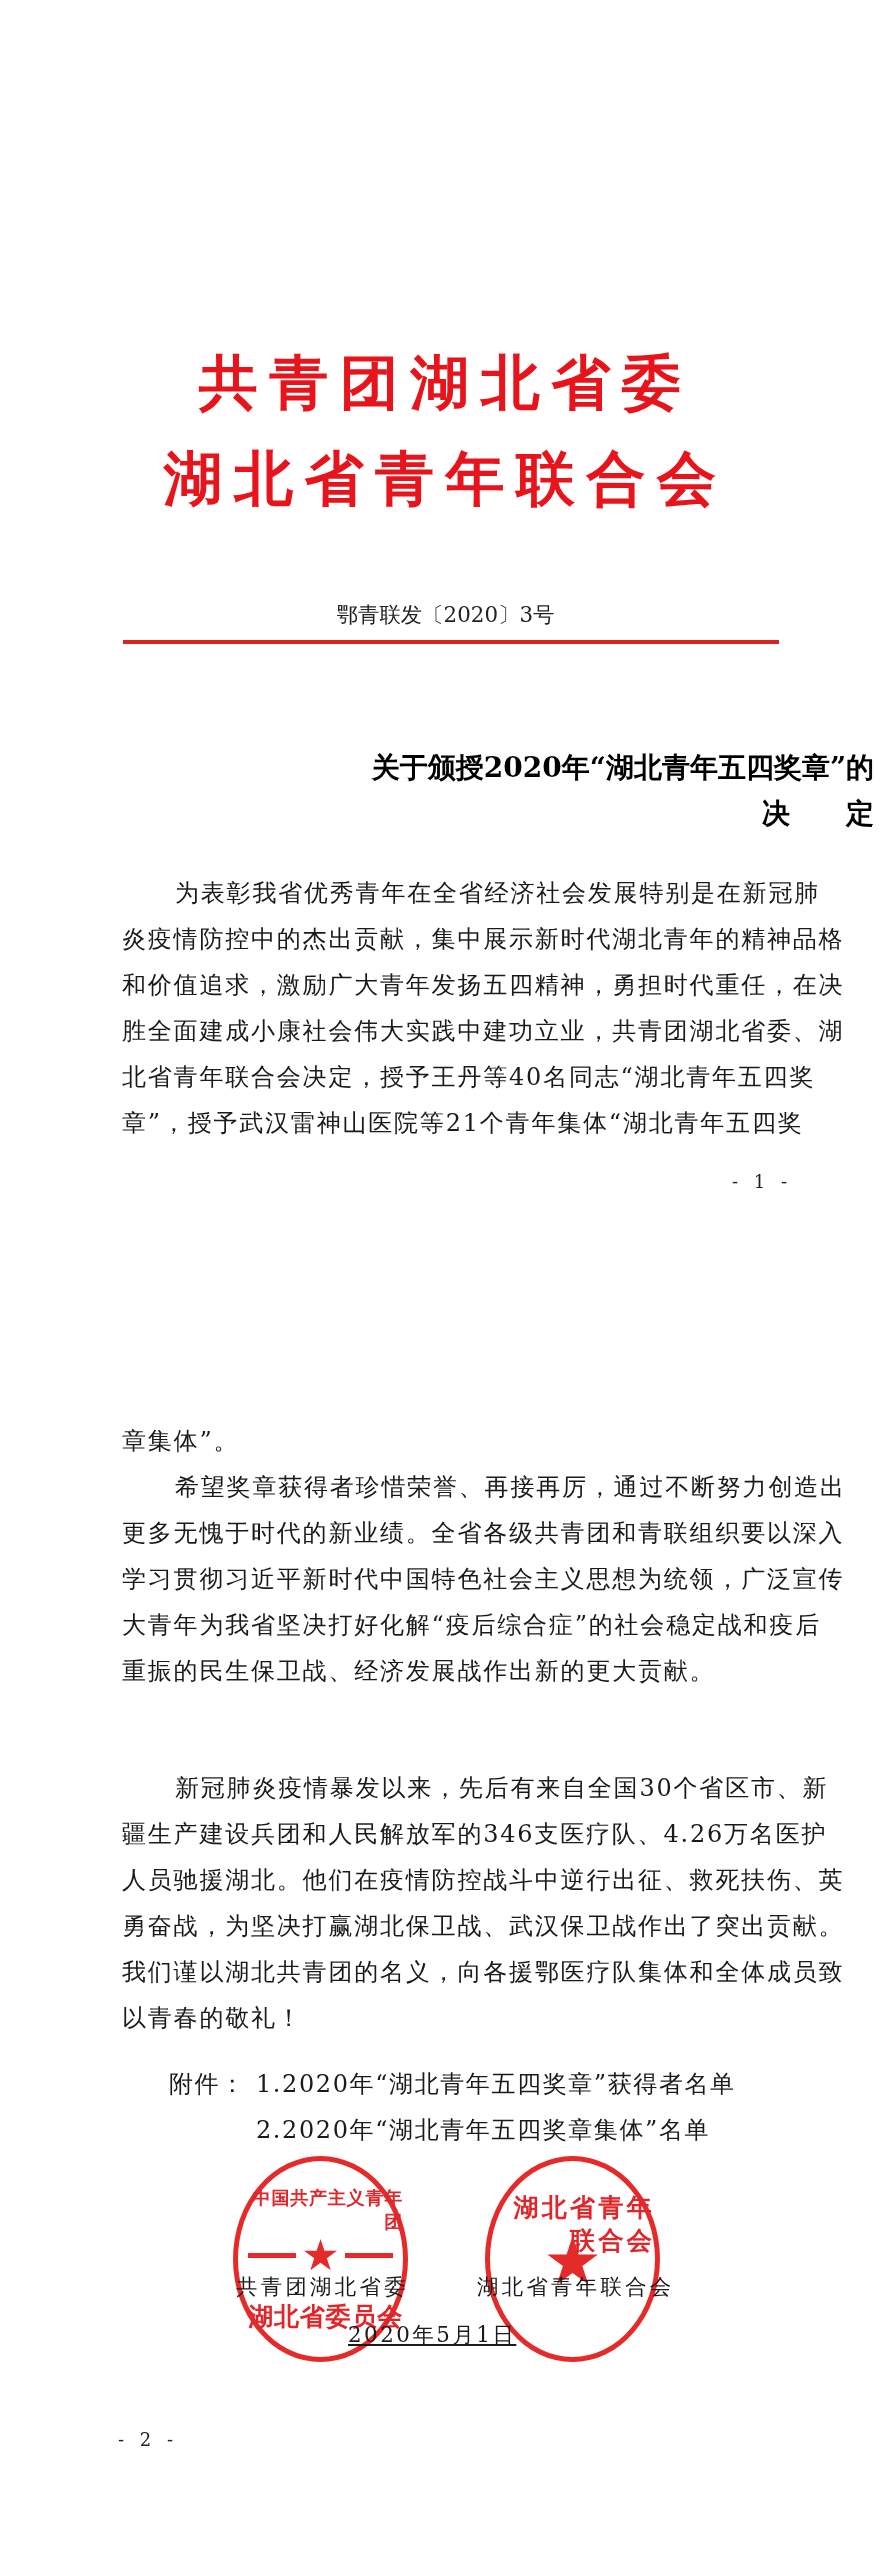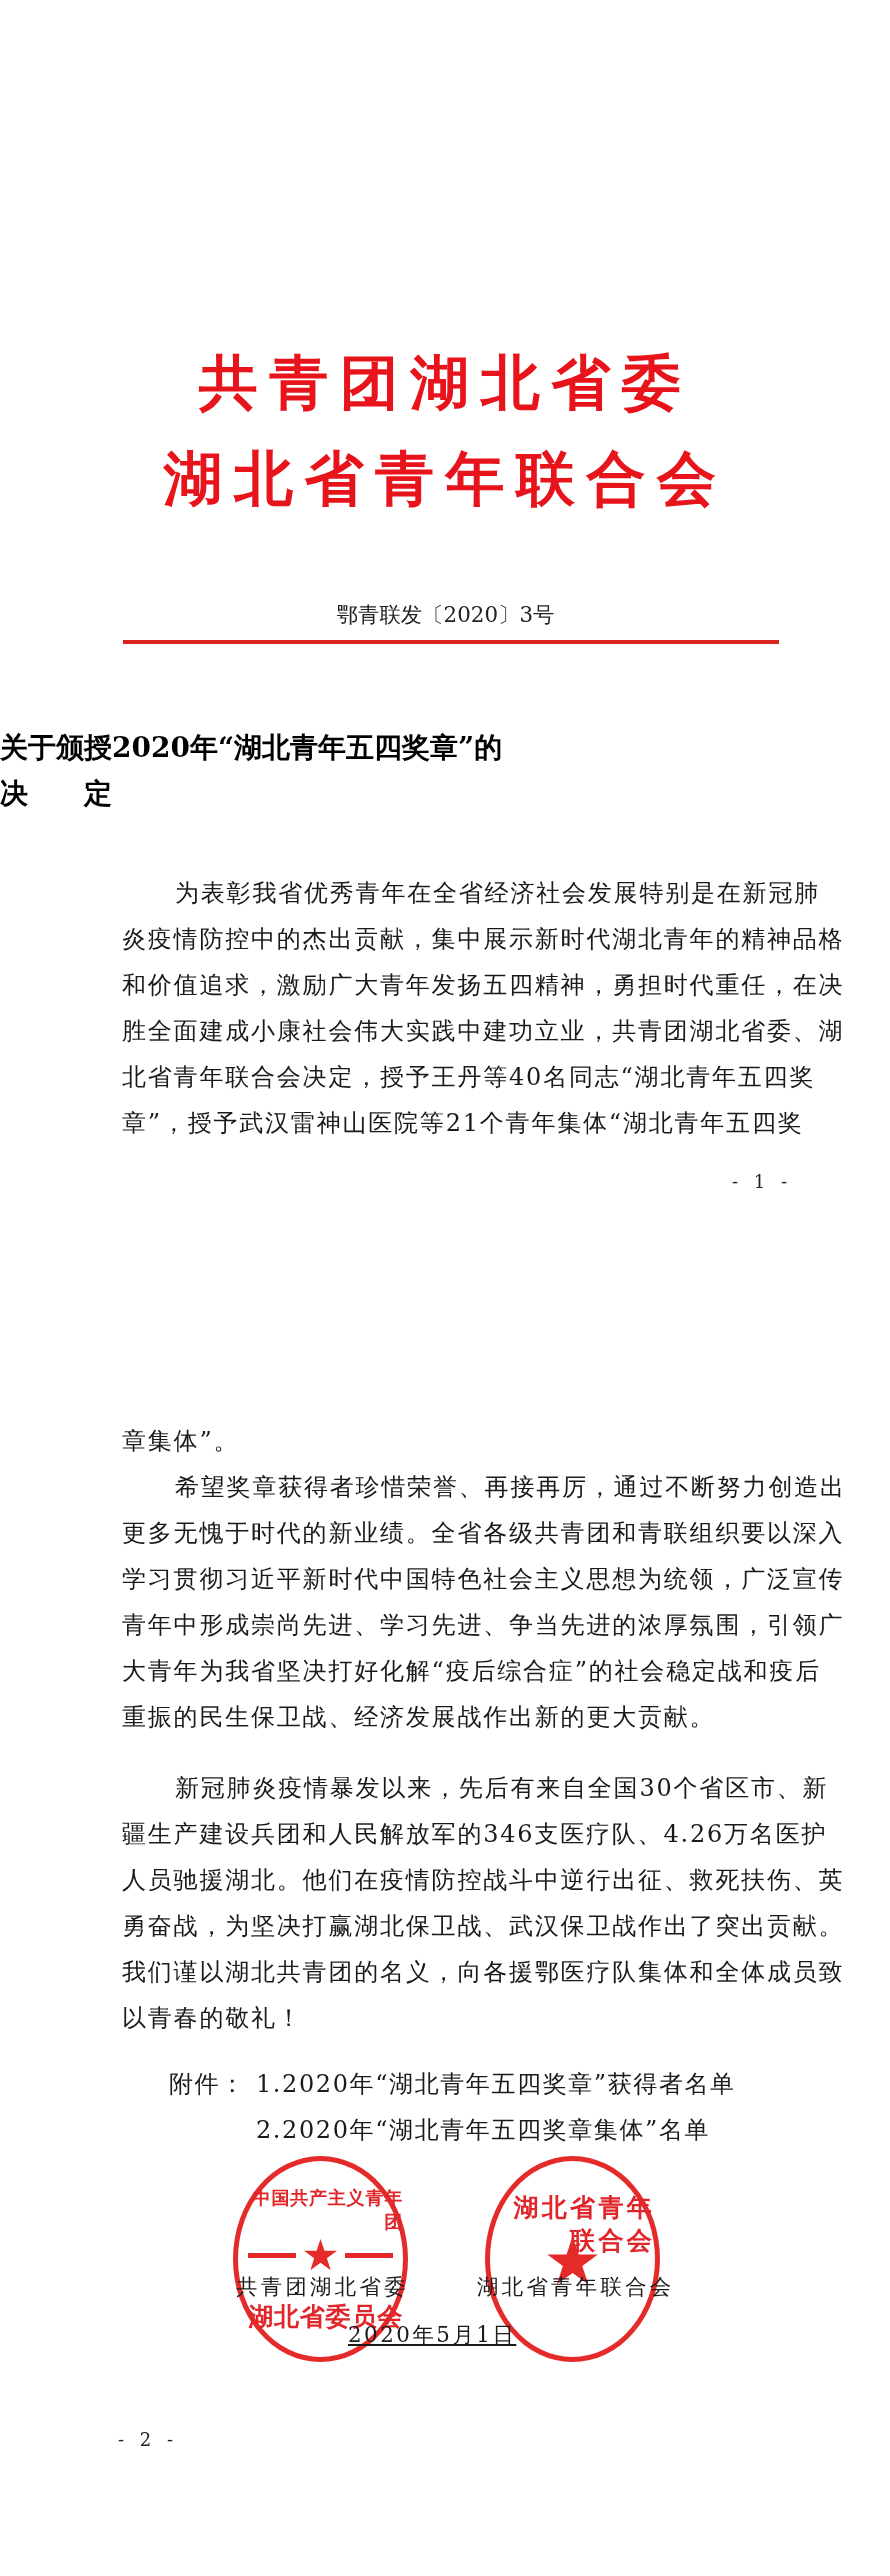--- a/index.html
+++ b/index.html
@@ -4,22 +4,22 @@
 <style>
   html, body { margin: 0; padding: 0; background: #ffffff; }
   body { width: 891px; height: 2576px; position: relative; overflow: hidden;
          font-family: "DejaVu Serif", "Liberation Serif", serif; color: #111; }
   .abs { position: absolute; }
   .org-title { left: 0; width: 891px; text-align: center; color: #e8141c;
                font-family: "DejaVu Serif", serif; font-weight: bold;
                font-size: 59px; letter-spacing: 11.5px; line-height: 1; }
   .doc-no { left: 0; width: 891px; text-align: center; font-size: 21.4px; line-height: 1; color: #222; }
   .red-rule { left: 123px; width: 656px; height: 4.1px; background: #d9231f; top: 640px; }
-  .heading { left: 0; width: 874px; text-align: left; font-weight: bold;
-             font-size: 28px; line-height: 1; color: #000; }
+  .heading { left: 0; width: 874px; text-align: right; font-weight: bold;
+             font-size: 28px; line-height: 1; color: #000; margin-top: 20px; }
   .body-block { left: 122px; width: 657px; font-size: 24px; line-height: 46px;
                 color: #1a1a1a; text-align: justify; text-align-last: left; }
   .body-line { display: block; white-space: nowrap; overflow: visible; height: 46px;
                letter-spacing: 1.8px; }
   .indent { padding-left: 53px; }
   .page-num { font-size: 18px; color: #222; line-height: 1; letter-spacing: 5px; }
   .attach { font-size: 24px; line-height: 46px; color: #1a1a1a; white-space: nowrap; letter-spacing: 1.6px; }
   .seal { border: 5px solid #e52a2a; border-radius: 50%; position: absolute; }
   .seal-text-top { position: absolute; left: 0; right: 0; text-align: right; color: #e0262a;
                    font-weight: bold; font-size: 20px; }
@@ -51,21 +51,20 @@
 <div class="abs page-num" style="left:732px; top:1173px;">- 1 -</div>
 
 <div class="abs body-block" style="top:1418px;">
   <span class="body-line">章集体”。</span>
 </div>
 
 <div class="abs body-block" style="top:1464px;">
   <span class="body-line indent">希望奖章获得者珍惜荣誉、再接再厉，通过不断努力创造出</span>
   <span class="body-line">更多无愧于时代的新业绩。全省各级共青团和青联组织要以深入</span>
   <span class="body-line">学习贯彻习近平新时代中国特色社会主义思想为统领，广泛宣传</span>
-  <span class="body-line">青年中形成崇尚先进、学习先进、争当先进的浓厚氛围，引领广</span>
   <span class="body-line">大青年为我省坚决打好化解“疫后综合症”的社会稳定战和疫后</span>
   <span class="body-line">重振的民生保卫战、经济发展战作出新的更大贡献。</span>
 </div>
 
 <div class="abs body-block" style="top:1765px;">
   <span class="body-line indent">新冠肺炎疫情暴发以来，先后有来自全国30个省区市、新</span>
   <span class="body-line">疆生产建设兵团和人民解放军的346支医疗队、4.26万名医护</span>
   <span class="body-line">人员驰援湖北。他们在疫情防控战斗中逆行出征、救死扶伤、英</span>
   <span class="body-line">勇奋战，为坚决打赢湖北保卫战、武汉保卫战作出了突出贡献。</span>
   <span class="body-line">我们谨以湖北共青团的名义，向各援鄂医疗队集体和全体成员致</span>

